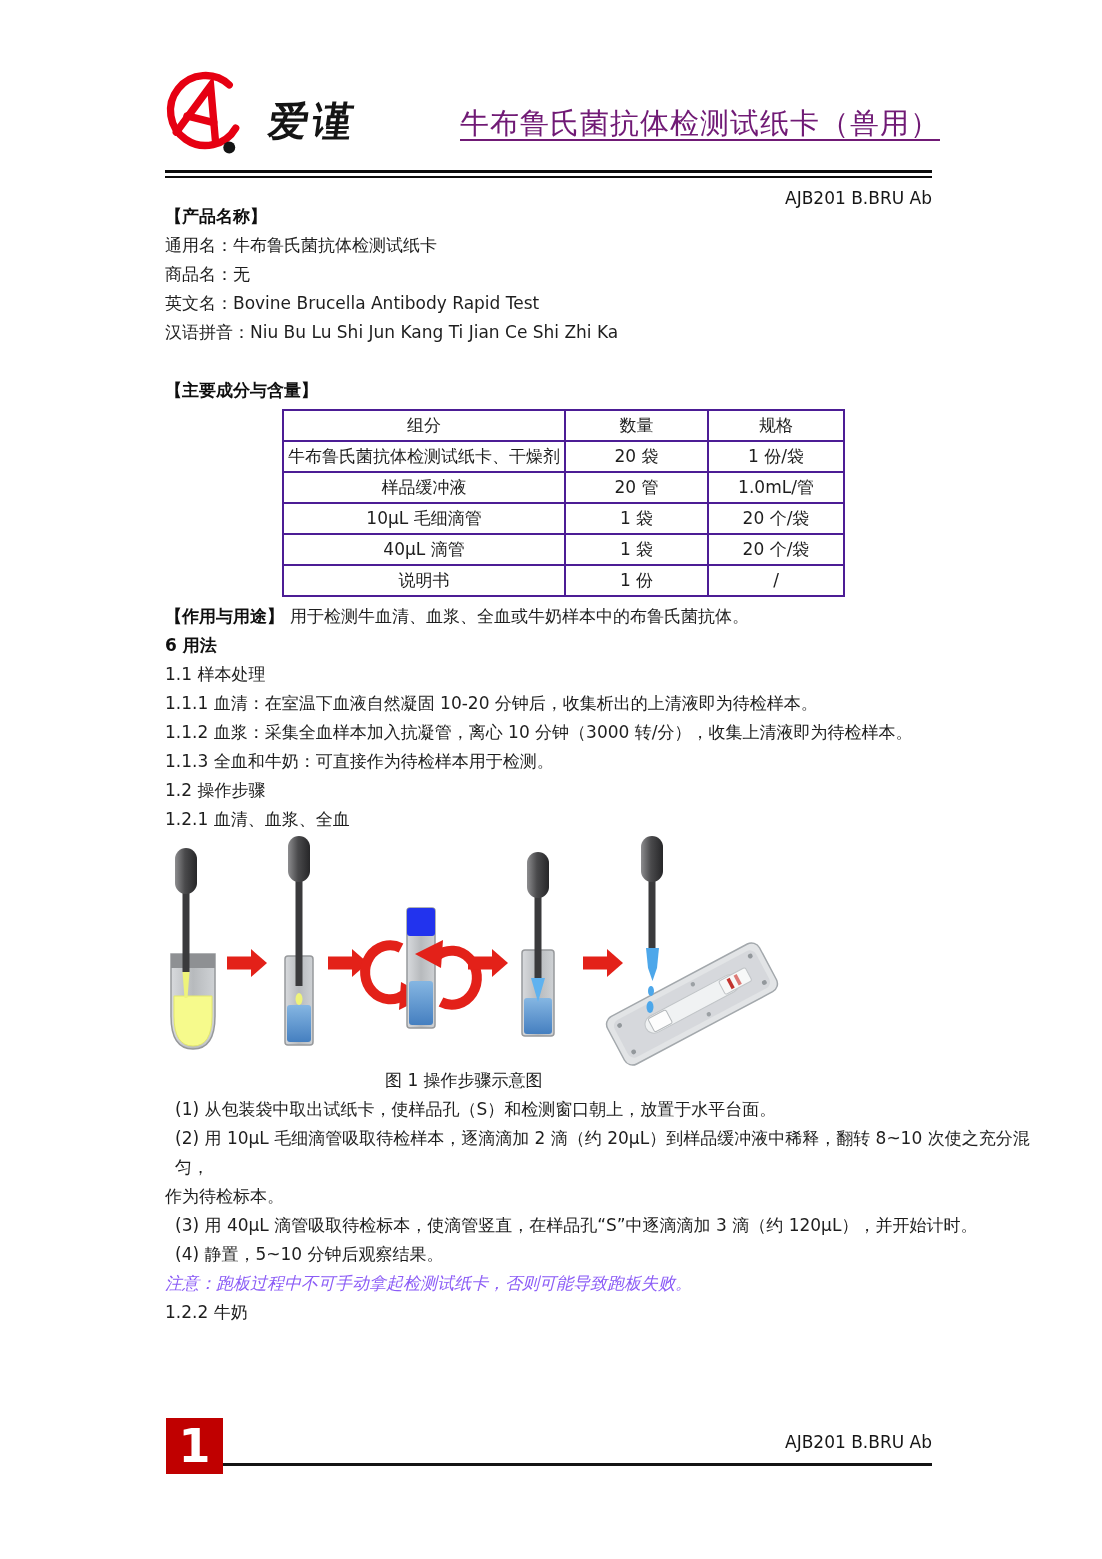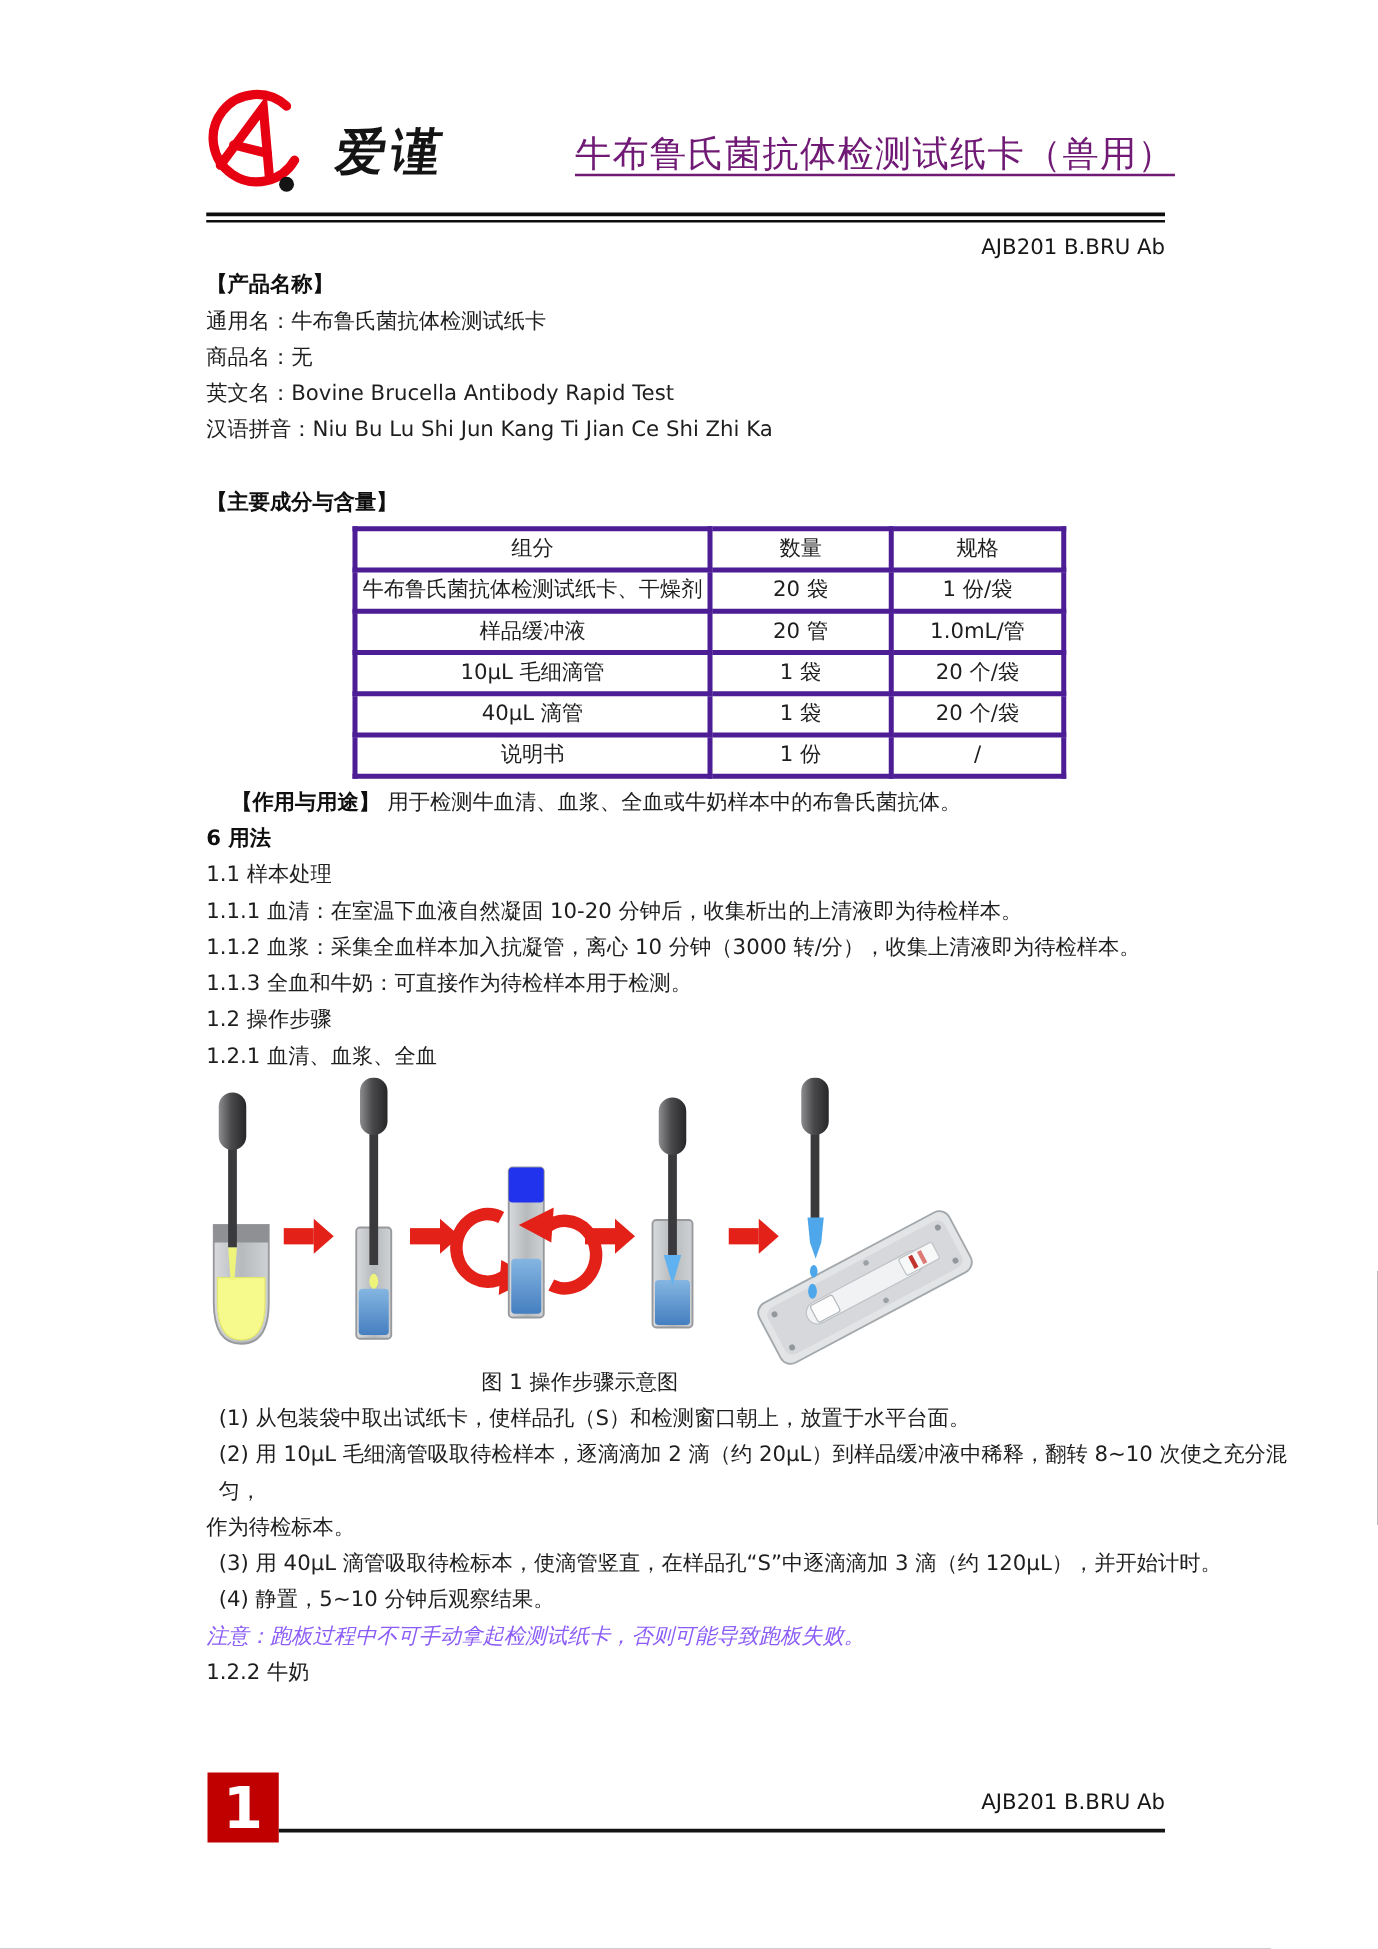--- a/index.html
+++ b/index.html
@@ -26,33 +26,33 @@
   .rule-double{
     position:absolute; left:165px; top:170px; width:767px; height:3px;
     border-top:3px solid #0d0d0d; border-bottom:2px solid #0d0d0d;
   }
   .doc-code-top{
     position:absolute; top:188px; left:632px; width:300px; text-align:right;
     font-size:17px; color:#161616;
   }
   
   .content{
-    position:absolute; left:165px; top:214px; width:897px;
+    position:absolute; left:165px; top:202px; width:897px;
     font-size:17px; line-height:29px; color:#1e1e1e;
   }
   .content p{margin:0;}
-  .b{font-weight:bold; color:#0f0f0f;margin-left:20px;}
+  .b{font-weight:bold; color:#0f0f0f;}
   .gap-top{margin-top:29px !important;}
   .sec-inline .b{margin-right:6px;}
   table.comp{
     border-collapse:collapse; margin:4px 0 5px 117px;
     font-size:17px; color:#1e1e1e; table-layout:fixed;
   }
   table.comp td{
-    border:4px solid #4c1d95; text-align:center; vertical-align:middle;
+    border:2px solid #4c1d95; text-align:center; vertical-align:middle;
     height:29px; padding:0 4px;
   }
   .cw1{width:272px;} .cw2{width:133px;} .cw3{width:126px;}
   .fig-caption{font-weight:normal; margin-left:220px !important;}
   .step{padding-left:10px;}
   .note{font-style:italic; color:#8b5cf6;}
   .figure-wrap{width:640px; height:230px; margin:2px 0 0 0;}
   
   .page-num-box{
     position:absolute; left:166px; top:1418px; width:57px; height:56px;

